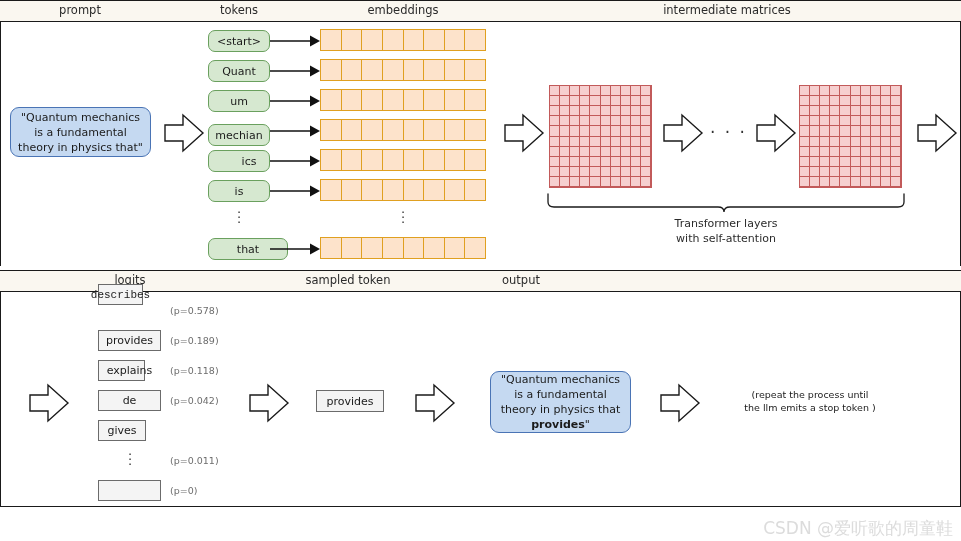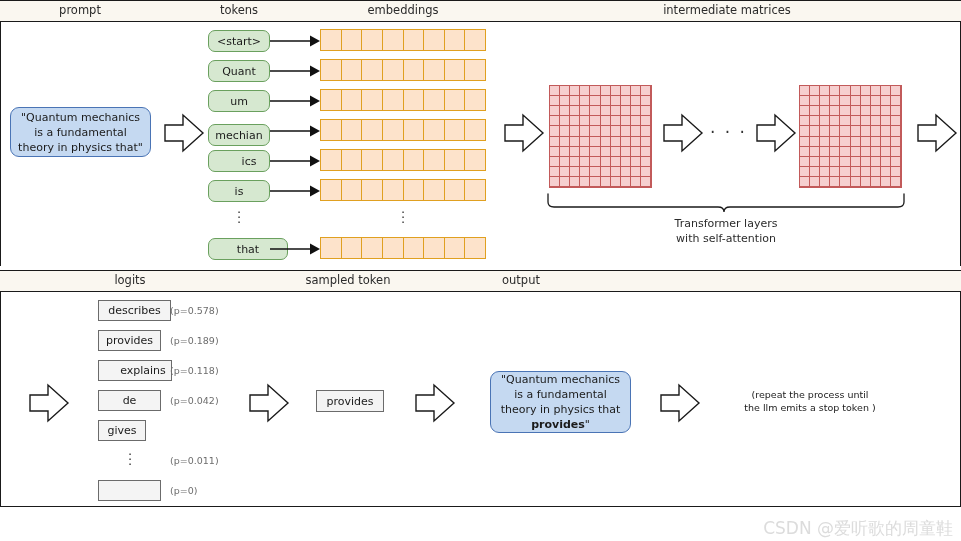--- a/index.html
+++ b/index.html
@@ -445,27 +445,27 @@
     <span class="lbl" style="left:348px">sampled token</span>
     <span class="lbl" style="left:521px">output</span>
   </div>
 
   <div class="panel bot" style="top:292px;height:215px;"></div>
 
   <svg style="left:28px;top:382px;width:42px;height:42px;">
     <polygon points="2,13 20,13 20,3 40,21 20,39 20,29 2,29" fill="#ffffff" stroke="#1a1a1a" stroke-width="1.4"></polygon>
   </svg>
 
-  <div class="lbox" style="left:98px;top:300px;width:73px;height:21px;">describes</div>
+  <div class="lbox" style="left:98px;top:284px;width:45px;height:21px;font-family:Liberation Mono, monospace;">describes</div>
   <div class="prob" style="left:170px;top:305px;">(p=0.578)</div>
 
   <div class="lbox" style="left:98px;top:330px;width:63px;height:21px;">provides</div>
   <div class="prob" style="left:170px;top:335px;">(p=0.189)</div>
 
-  <div class="lbox" style="left:98px;top:360px;width:74px;height:21px;padding-left:16px;">explains</div>
+  <div class="lbox" style="left:98px;top:360px;width:47px;height:21px;padding-left:16px;">explains</div>
   <div class="prob" style="left:170px;top:365px;">(p=0.118)</div>
 
   <div class="lbox" style="left:98px;top:390px;width:63px;height:21px;">de</div>
   <div class="prob" style="left:170px;top:395px;">(p=0.042)</div>
 
   <div class="lbox" style="left:98px;top:420px;width:48px;height:21px;">gives</div>
   <div class="prob" style="left:170px;top:425px;margin-top:30px;">(p=0.011)</div>
 
   <div class="vdots" style="left:120px;top:452px;width:20px;">
     <span>·</span>

